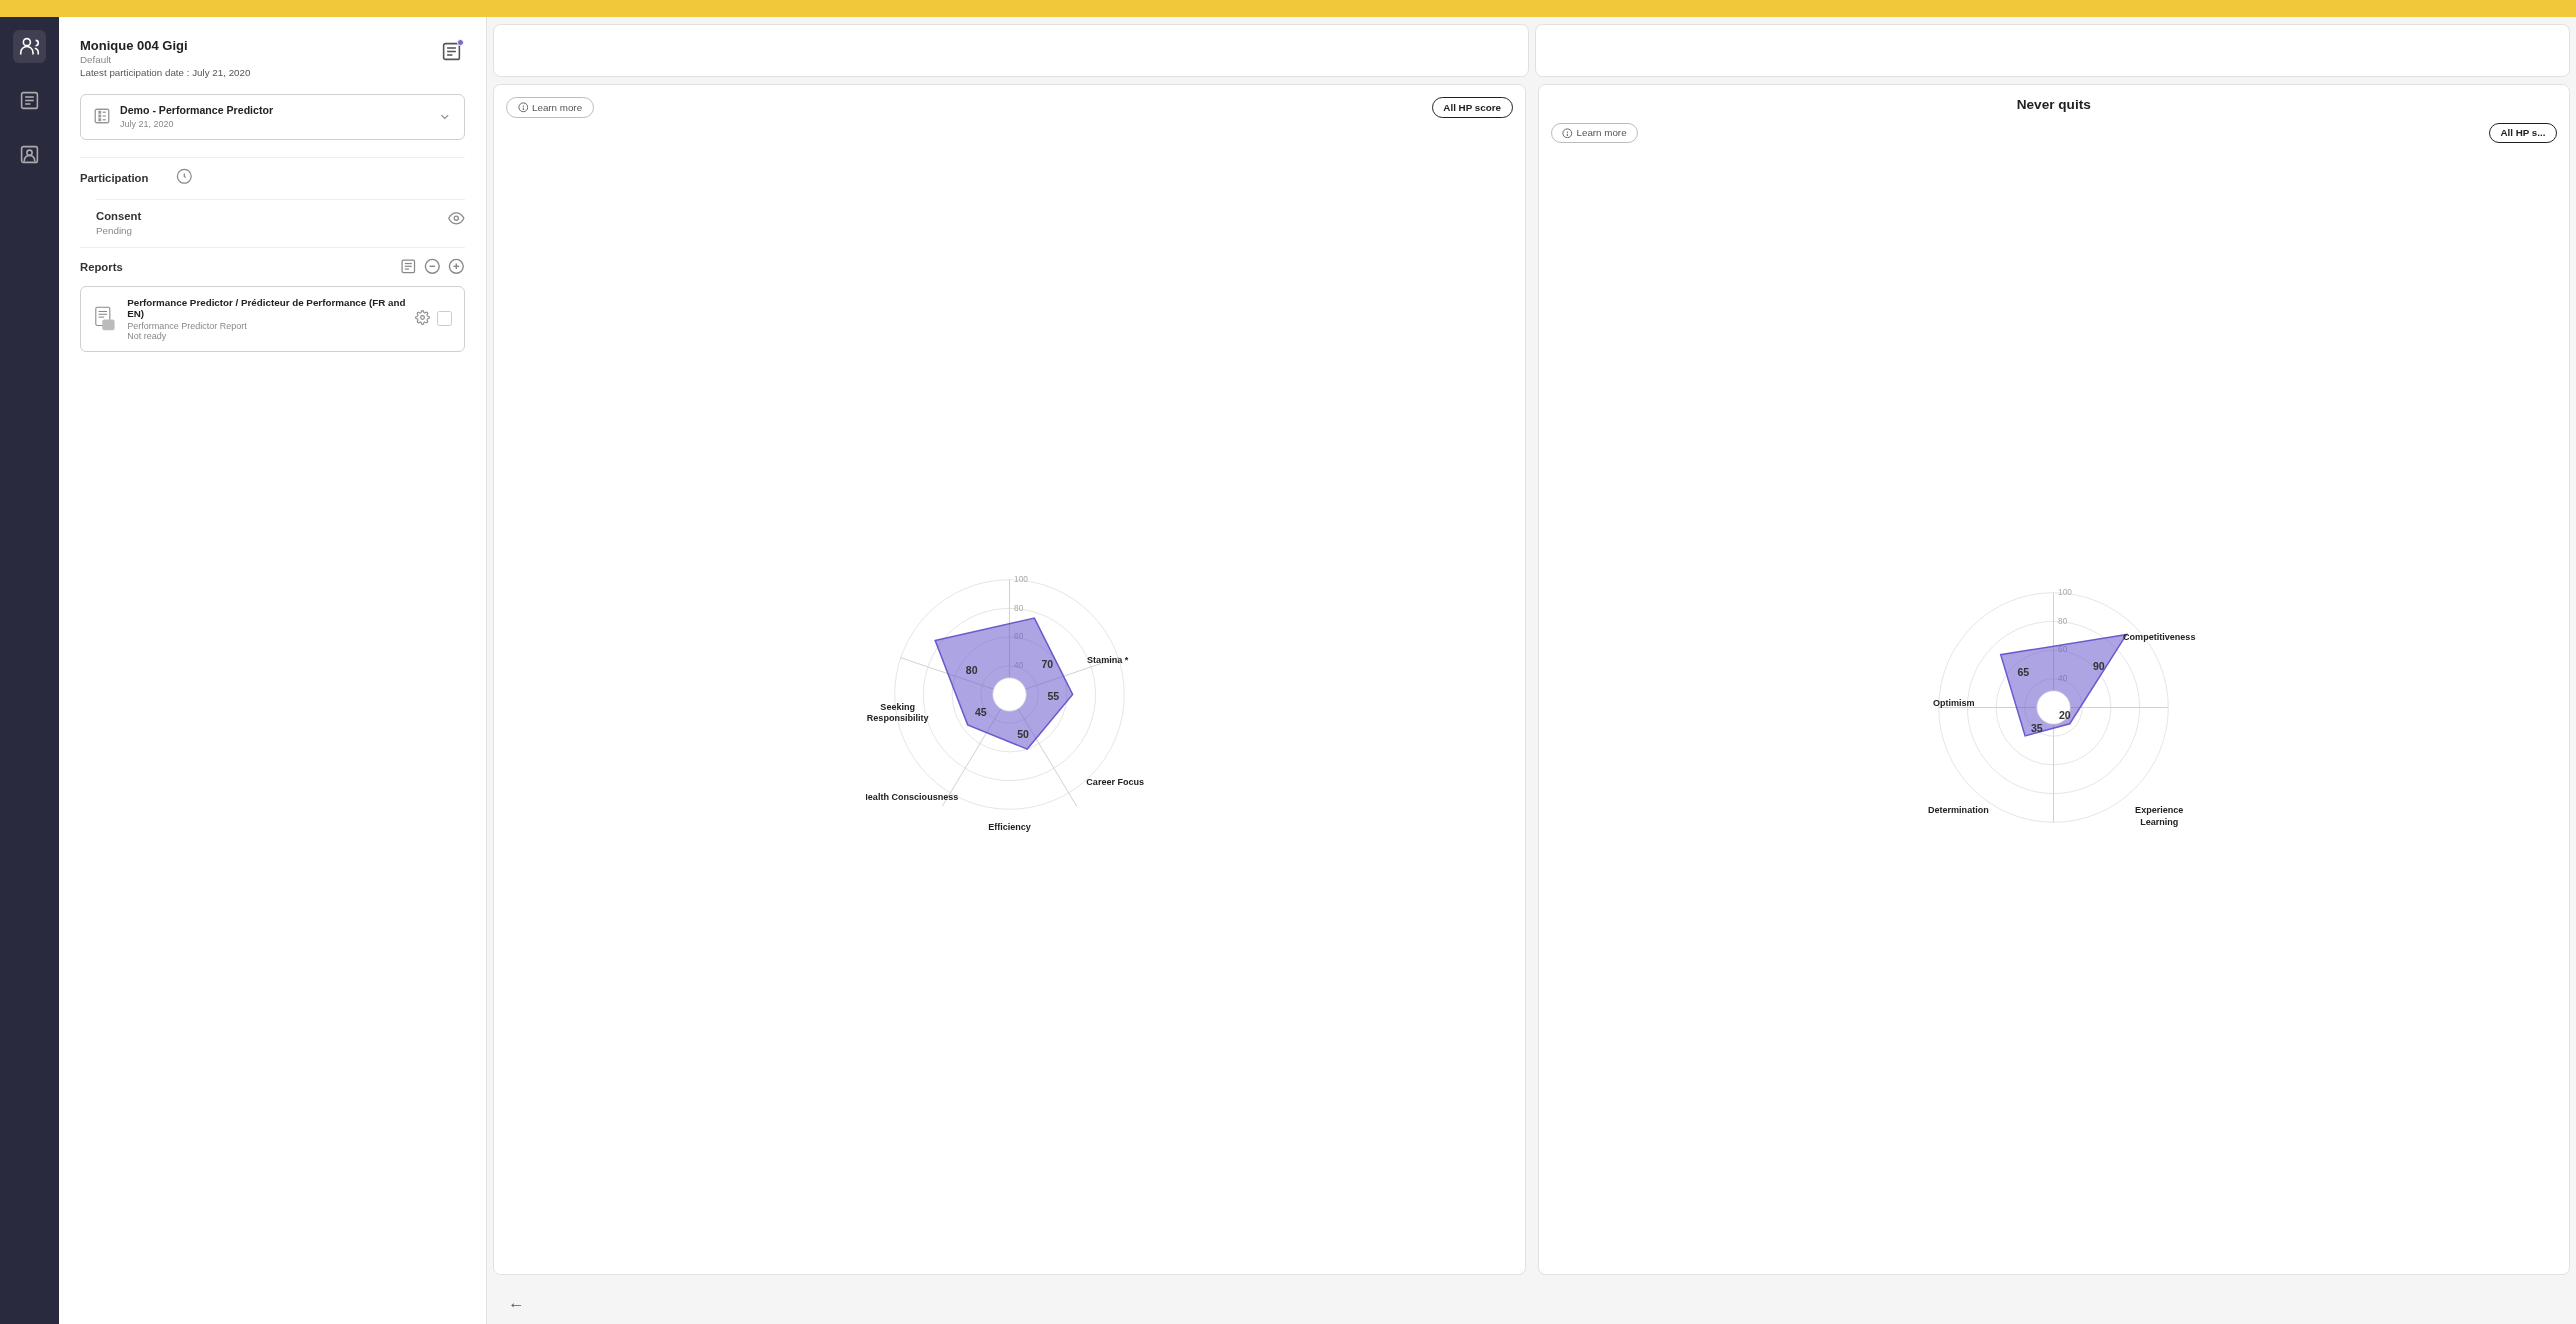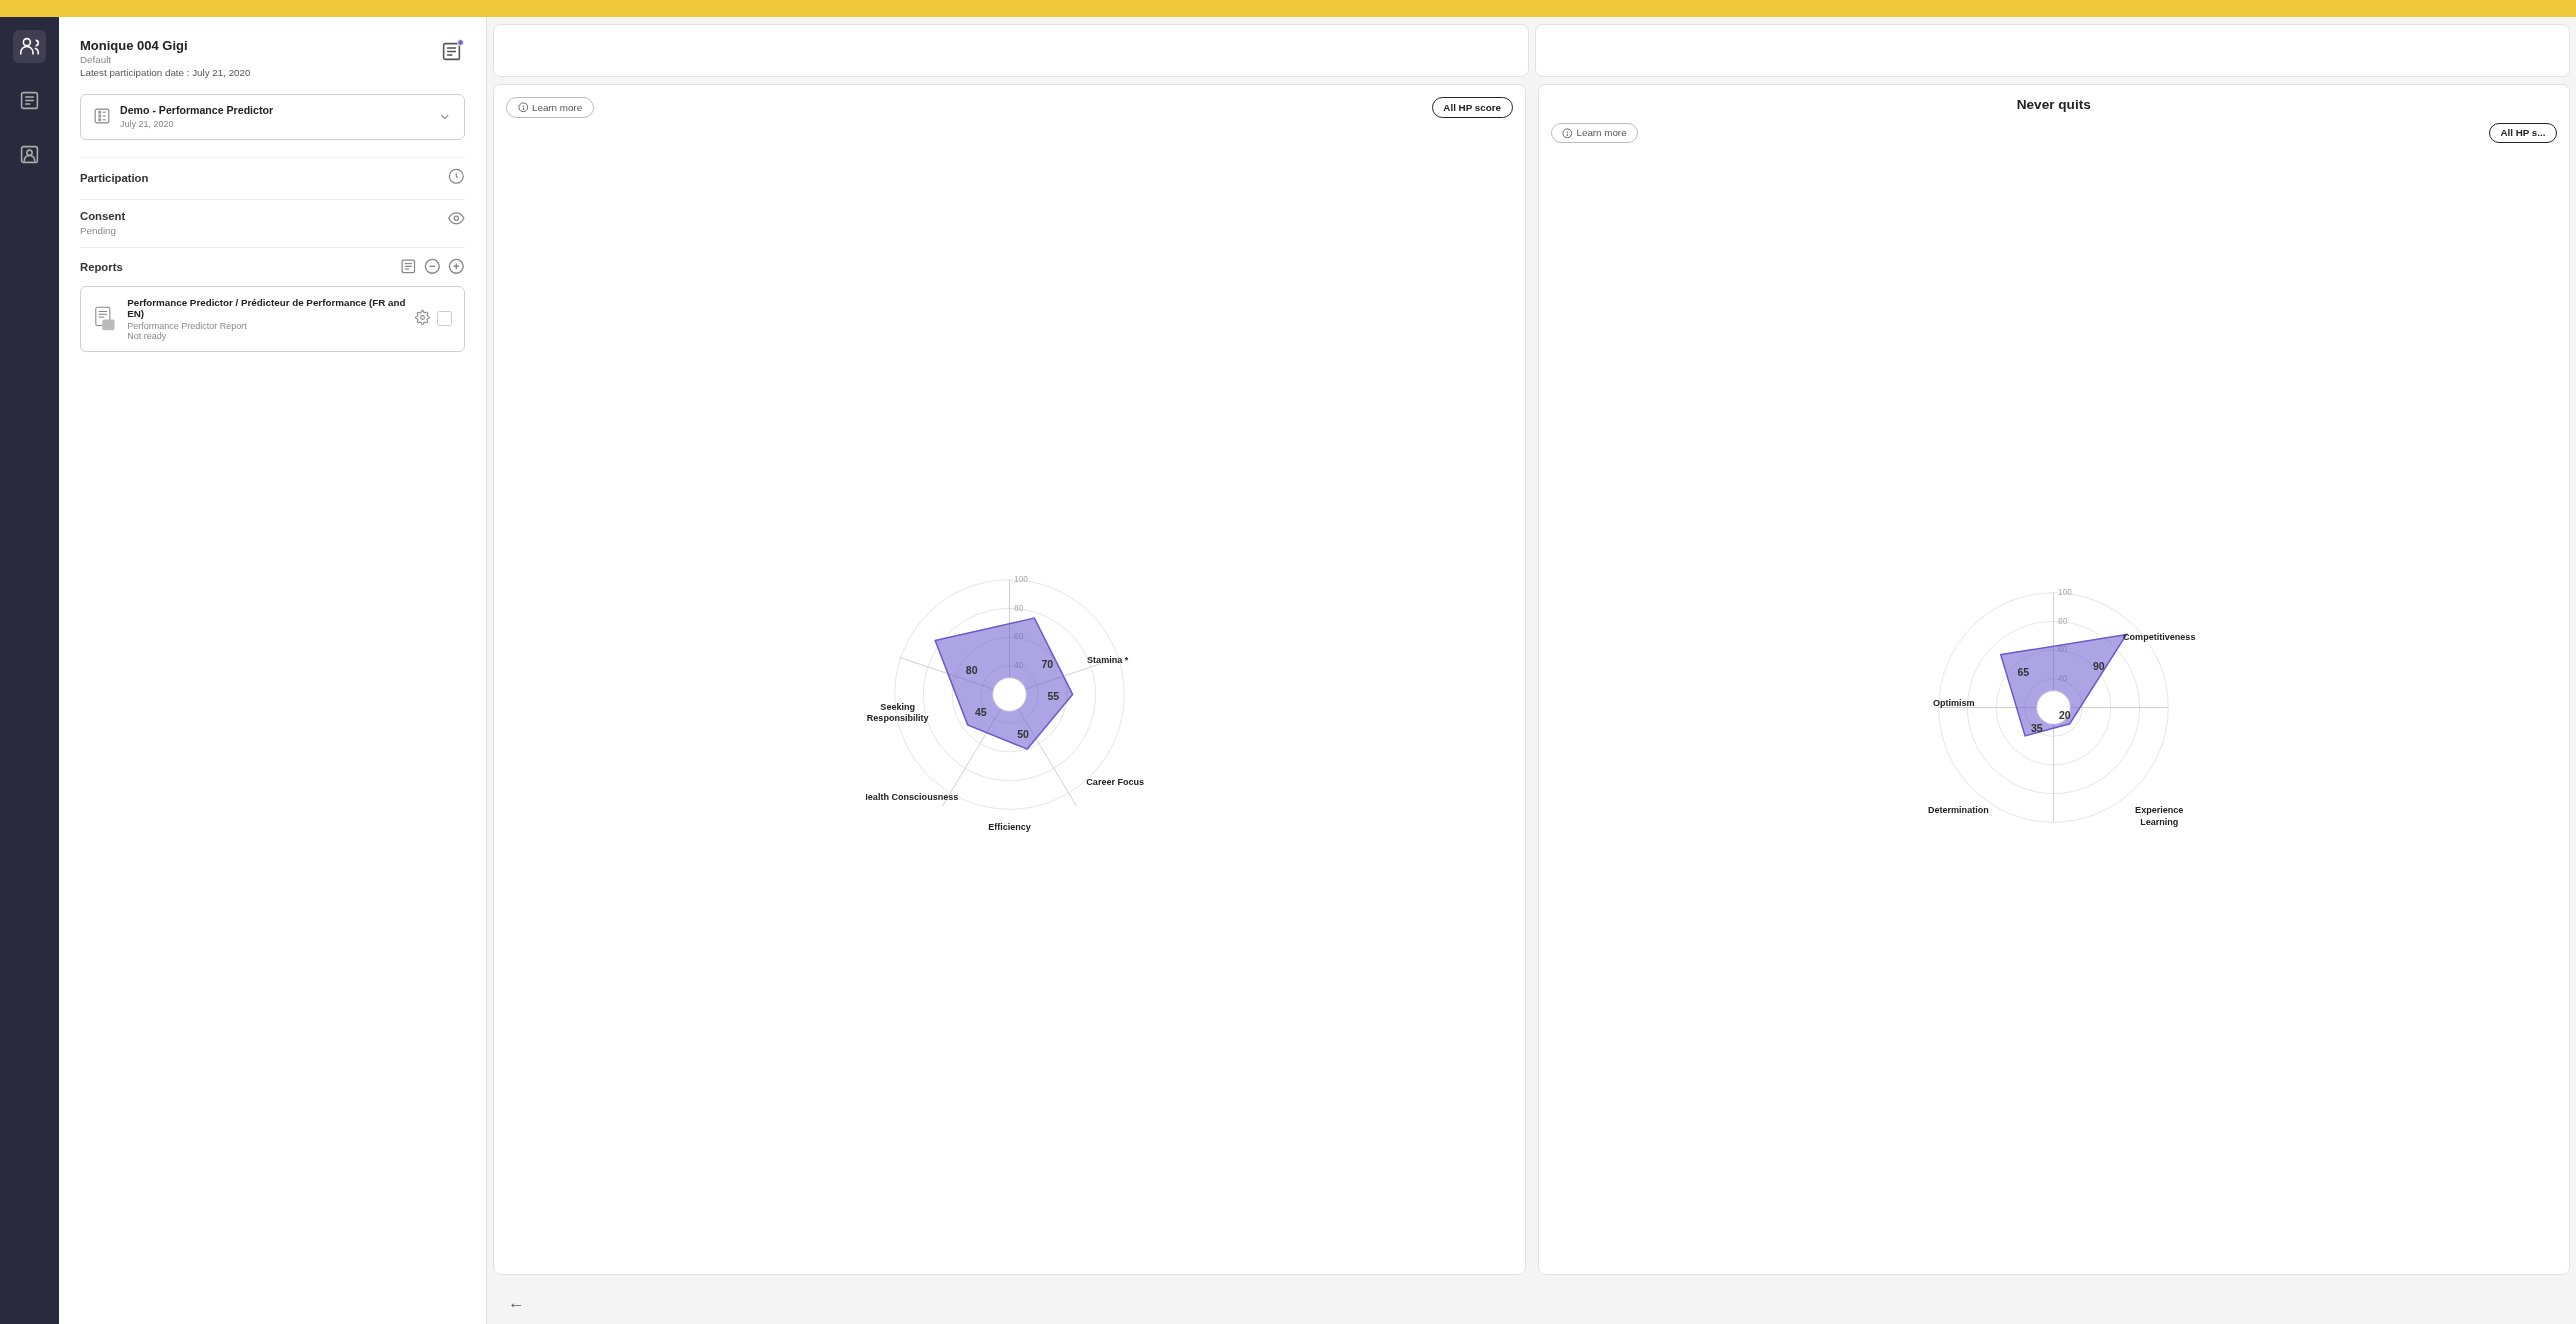--- a/index.html
+++ b/index.html
@@ -134,41 +134,41 @@
       color: #222;
     }
 
     .dropdown-field-text span {
       font-size: 9px;
       color: #888;
     }
 
     .section-row {
       display: flex;
-      justify-content: space-between;
       align-items: center;
       padding: 10.6px 0;
       border-top: 0.8px solid #eee;
       gap: 28px;
     }
 
     .section-row h3 {
       font-size: 11.3px;
       font-weight: 600;
       color: #333;
     }
 
     .section-icon {
       color: #888;
       cursor: pointer;
     }
 
     .consent-section {
       padding: 10.6px 0;
       border-top: 0.8px solid #eee;
+      margin-left: 16px;
     }
 
     .consent-section h3 {
       font-size: 11.3px;
       font-weight: 600;
       color: #333;
       margin-bottom: 3px;
     }
 
     .consent-section p {

